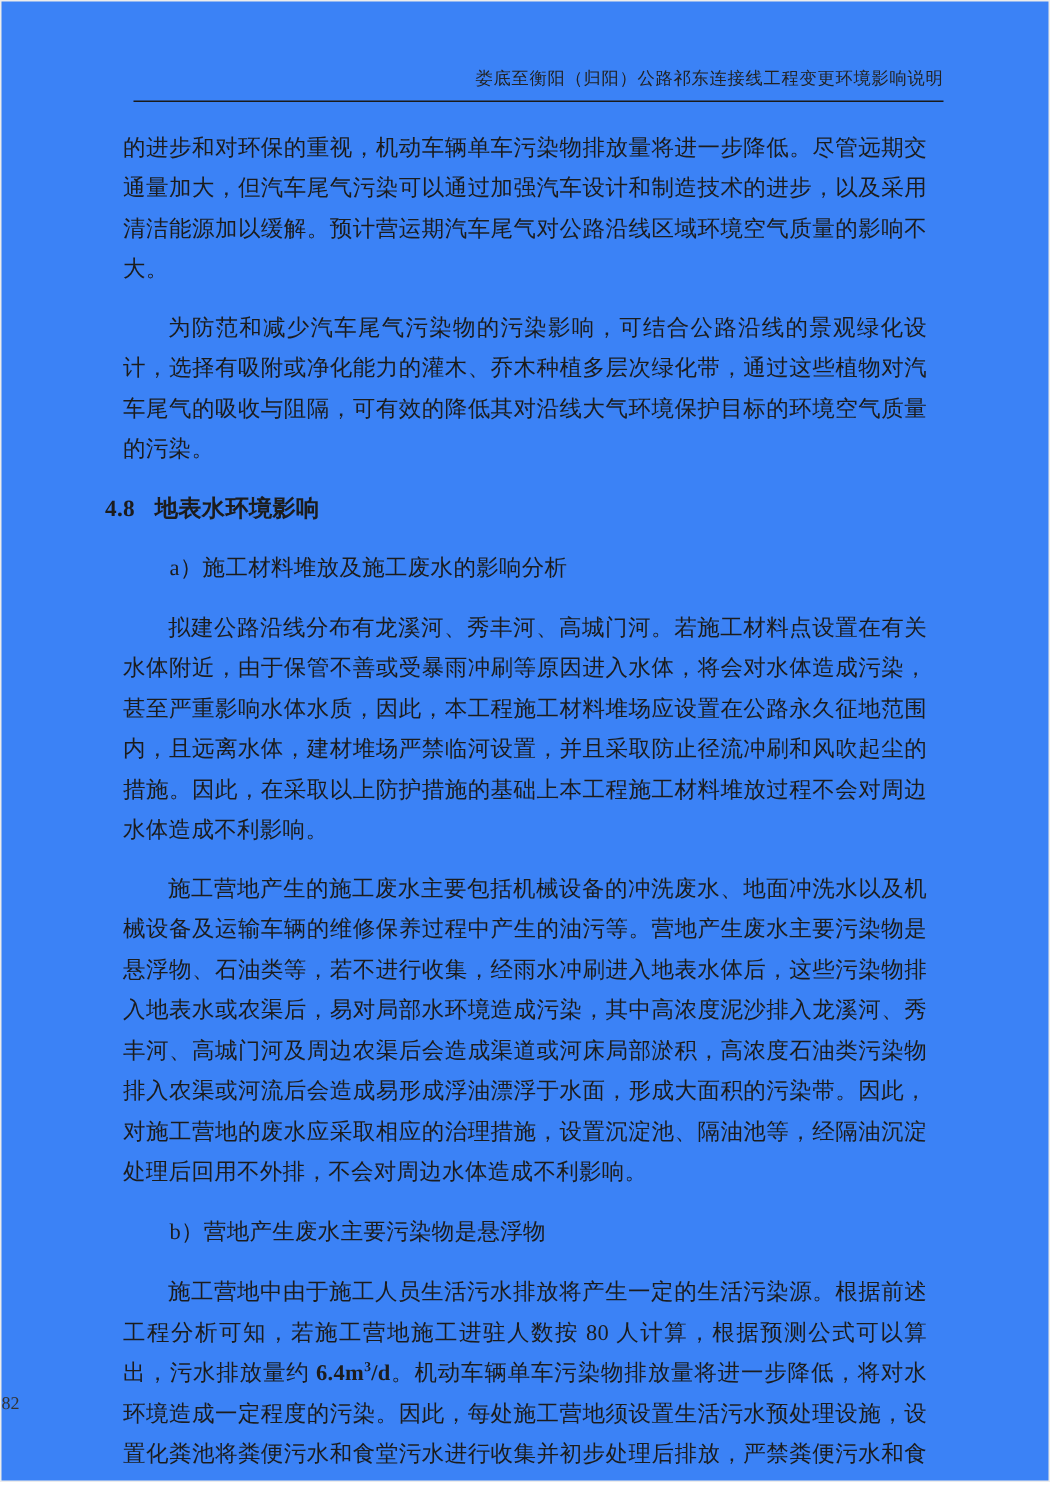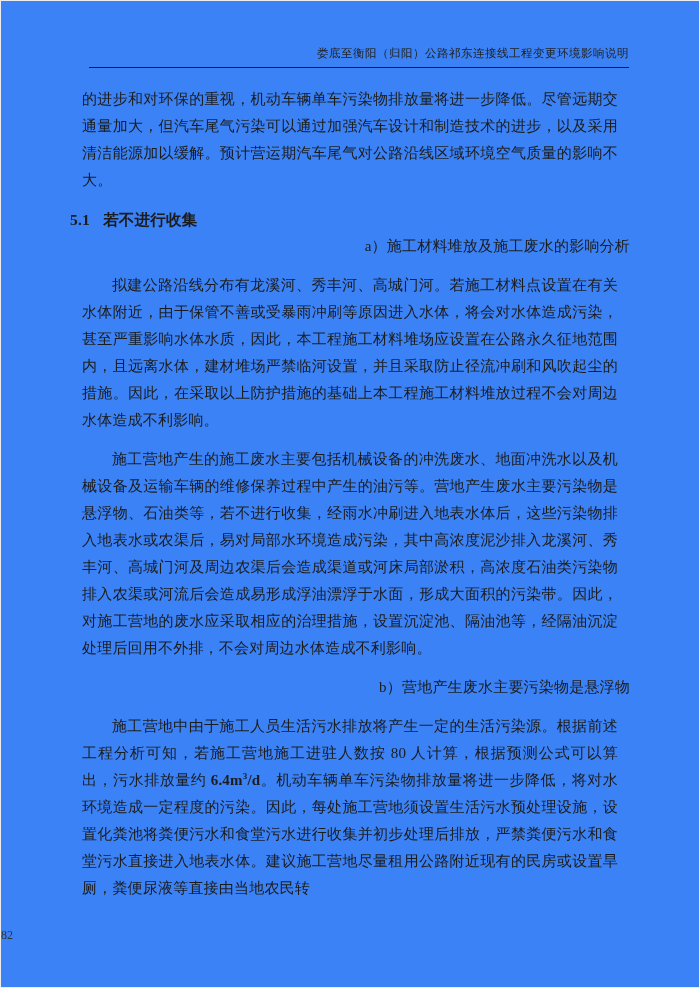--- a/index.html
+++ b/index.html
@@ -50,24 +50,24 @@
     padding: 0;
     font-size: 15.5px;
     line-height: 27px;
     font-weight: normal;
     text-align: left;
   }
   .heading.bold { font-weight: bold; }
   .hnum { margin-right: 0.85em; }
   .hnum.wide { margin-right: 1.6em; }
   .sub-item {
-    margin: 0;
+    margin: 13px;
     padding: 0;
     text-indent: 2em;
-    text-align: right;
+    text-align: left;
   }
   .bold-val { font-weight: bold; }
   .bold-val sup {
     font-size: 9px;
     vertical-align: super;
     line-height: 0;
   }
   .footer {
     position: absolute;
     left: 0;
@@ -85,22 +85,23 @@
 
   <div class="header">
     <div class="running-head">娄底至衡阳（归阳）公路祁东连接线工程变更环境影响说明</div>
     <div class="header-rule"></div>
   </div>
 
   <div class="doc-body">
 
     <p class="para">的进步和对环保的重视，机动车辆单车污染物排放量将进一步降低。尽管远期交通量加大，但汽车尾气污染可以通过加强汽车设计和制造技术的进步，以及采用清洁能源加以缓解。预计营运期汽车尾气对公路沿线区域环境空气质量的影响不大。</p>
 
+    <p class="para indent">为防范和减少汽车尾气污染物的污染影响，可结合公路沿线的景观绿化设计，选择有吸附或净化能力的灌木、乔木种植多层次绿化带，通过这些植物对汽车尾气的吸收与阻隔，可有效的降低其对沿线大气环境保护目标的环境空气质量的污染。</p>
 
-    <h2 class="heading bold"><span class="hnum">5.1</span><span>若不进行收集</span></h2>
+    <h2 class="heading bold"><span class="hnum">4.8</span><span>地表水环境影响</span></h2>
 
 
 
     <p class="sub-item">a）施工材料堆放及施工废水的影响分析</p>
 
     <p class="para indent">拟建公路沿线分布有龙溪河、秀丰河、高城门河。若施工材料点设置在有关水体附近，由于保管不善或受暴雨冲刷等原因进入水体，将会对水体造成污染，甚至严重影响水体水质，因此，本工程施工材料堆场应设置在公路永久征地范围内，且远离水体，建材堆场严禁临河设置，并且采取防止径流冲刷和风吹起尘的措施。因此，在采取以上防护措施的基础上本工程施工材料堆放过程不会对周边水体造成不利影响。</p>
 
     <p class="para indent">施工营地产生的施工废水主要包括机械设备的冲洗废水、地面冲洗水以及机械设备及运输车辆的维修保养过程中产生的油污等。营地产生废水主要污染物是悬浮物、石油类等，若不进行收集，经雨水冲刷进入地表水体后，这些污染物排入地表水或农渠后，易对局部水环境造成污染，其中高浓度泥沙排入龙溪河、秀丰河、高城门河及周边农渠后会造成渠道或河床局部淤积，高浓度石油类污染物排入农渠或河流后会造成易形成浮油漂浮于水面，形成大面积的污染带。因此，对施工营地的废水应采取相应的治理措施，设置沉淀池、隔油池等，经隔油沉淀处理后回用不外排，不会对周边水体造成不利影响。</p>
 
     <p class="sub-item">b）营地产生废水主要污染物是悬浮物</p>

